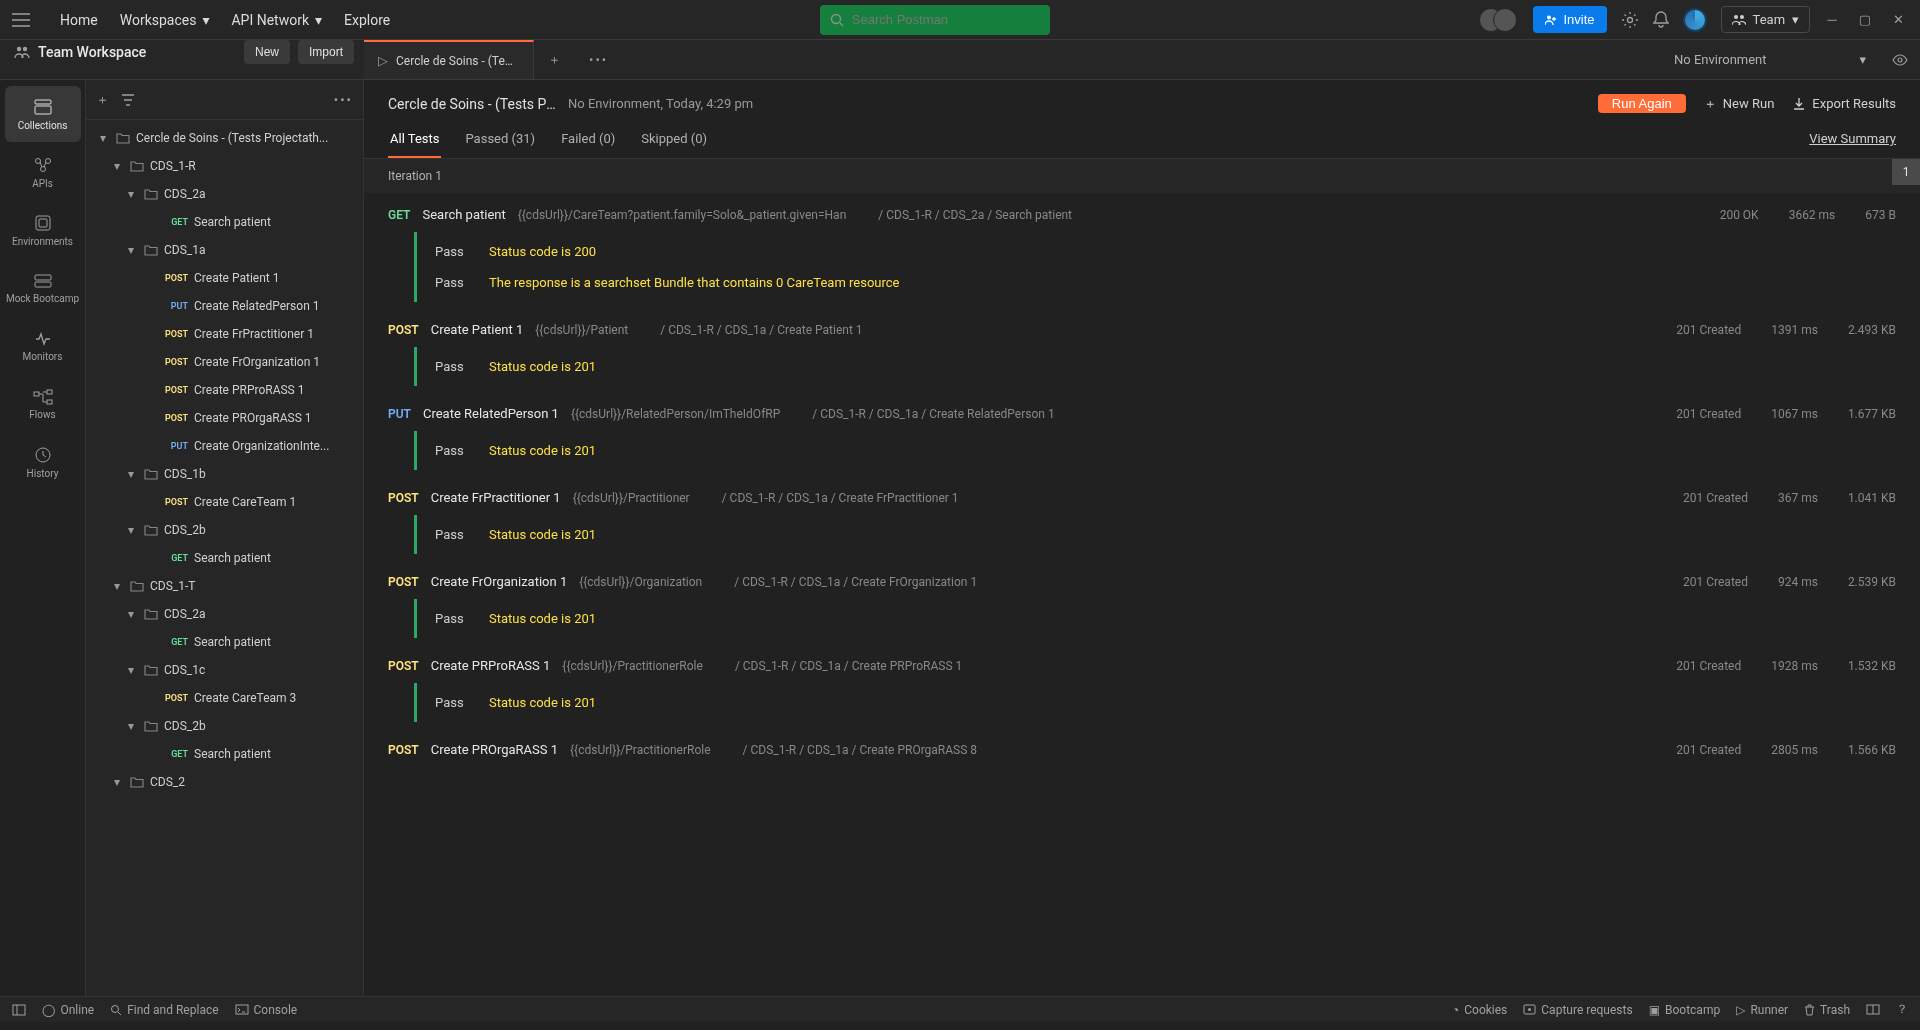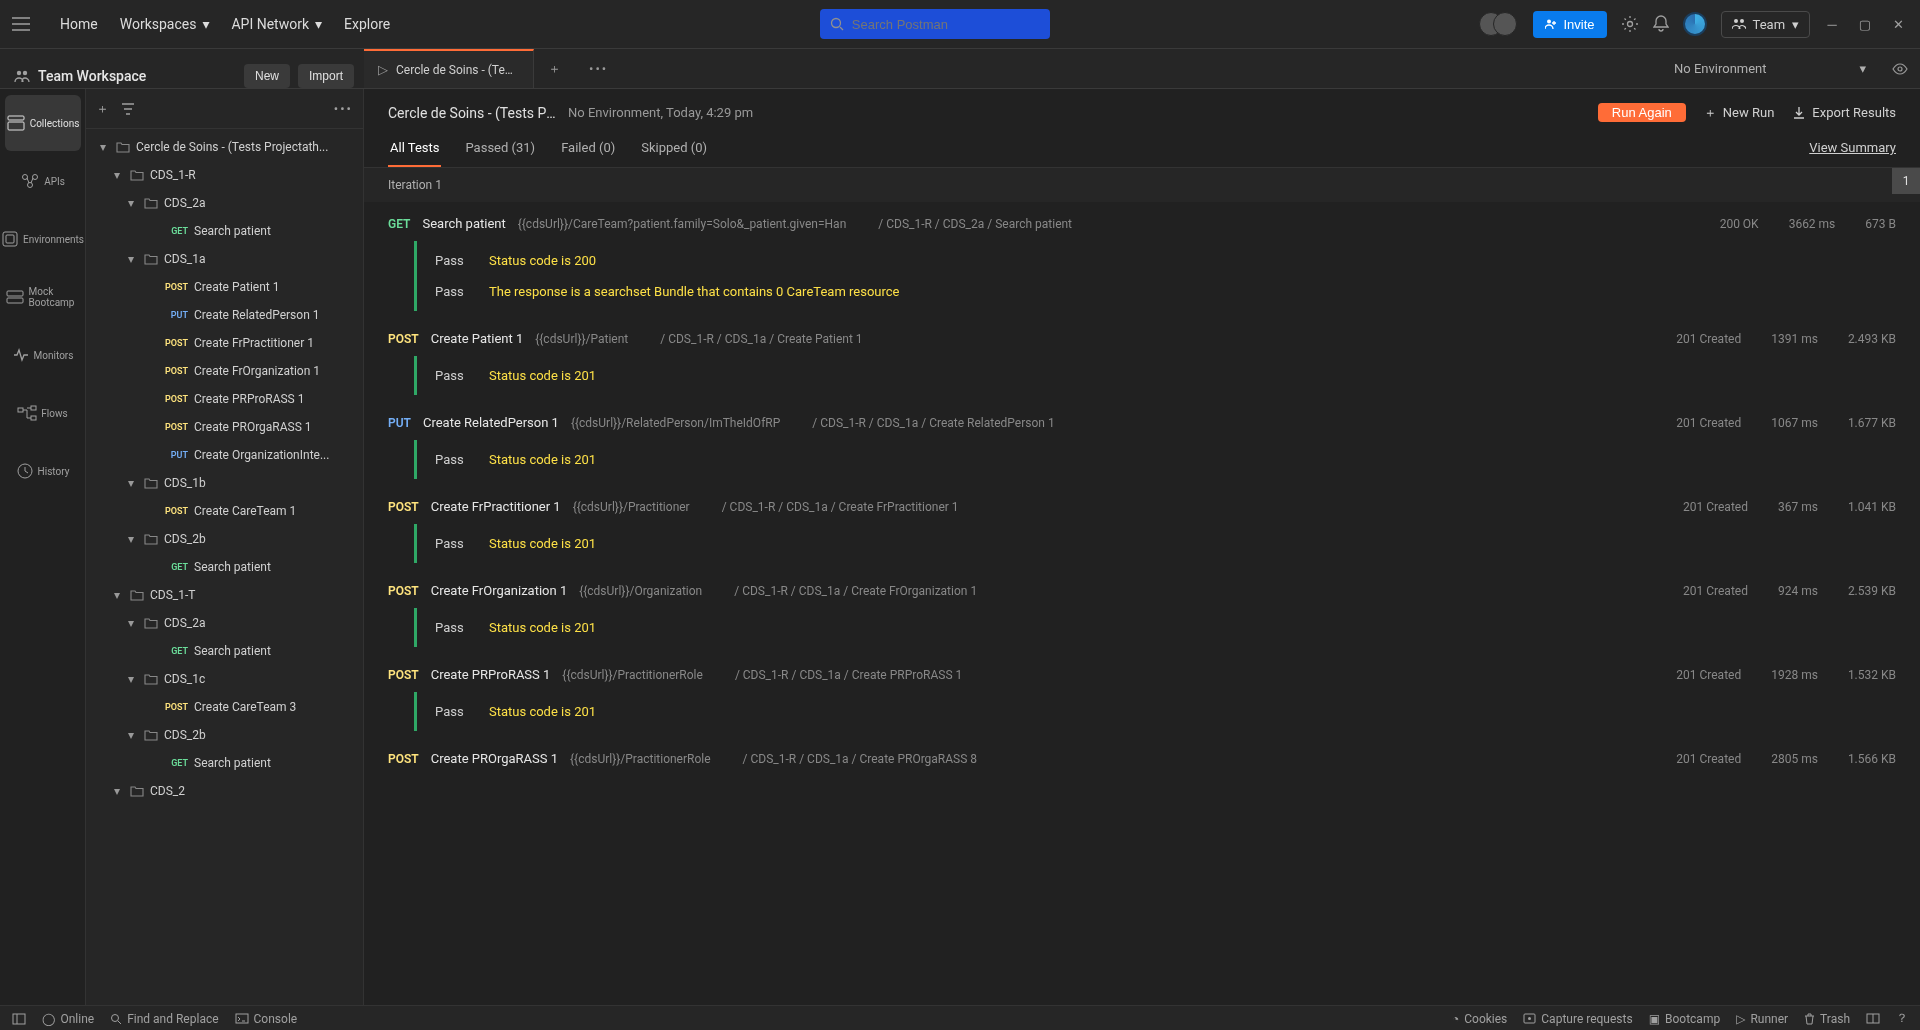--- a/index.html
+++ b/index.html
@@ -9,72 +9,72 @@
   color: #e6e6e6;
   font-size: 13px;
   overflow: hidden;
   width: 1920px;
   height: 1030px;
 }
 svg { display: block; }
 
 
 .top-header {
-  height: 49px;
+  height: 40px;
   display: flex;
   align-items: center;
   padding: 0 12px;
   border-bottom: 1px solid #3a3a3a;
   background: #262626;
 }
 .header-left { display: flex; align-items: center; gap: 20px; }
 .menu-icon { width: 18px; cursor: pointer; color: #a0a0a0; }
 .header-nav { display: flex; gap: 22px; margin-left: 10px; }
 .header-nav-item { color: #dcdcdc; font-size: 14px; cursor: pointer; display: flex; align-items: center; gap: 6px; }
 .header-center { flex: 1; display: flex; justify-content: center; }
 .search-bar {
-  width: 230px; height: 30px; background: #1d4ed8; border-radius: 4px;
+  width: 230px; height: 30px; background: #15803d; border-radius: 4px;
   display: flex; align-items: center; padding: 0 10px; gap: 8px; color: #909090;
 }
 .header-right { display: flex; align-items: center; gap: 14px; }
 .avatar-stack { width: 40px; height: 24px; position: relative; }
 .avatar-stack .av { width:24px; height:24px; border-radius:50%; position:absolute; background:#555; border:1px solid #262626; }
 .avatar-stack .av:nth-child(1){left:0;} .avatar-stack .av:nth-child(2){left:14px;}
 .invite-btn {
   background: #097bed; color: #fff; border: none; border-radius: 4px;
   padding: 6px 12px; font-size: 13px; display: flex; align-items: center; gap: 6px; cursor: pointer;
 }
 .icon-btn { color: #a0a0a0; cursor: pointer; }
 .team-dd {
   border: 1px solid #4a4a4a; border-radius: 4px; padding: 5px 10px;
   display: flex; align-items: center; gap: 7px; cursor: pointer; color: #d0d0d0;
 }
 .window-ctrl { color: #a0a0a0; cursor: pointer; padding: 4px; }
 
 
-.second-bar { height: 40px; display: flex; align-items: flex-end; background: #262626; border-bottom: 1px solid #3a3a3a; }
+.second-bar { height: 40px; display: flex; align-items: flex-start; background: #262626; border-bottom: 1px solid #3a3a3a; }
 .ws-name { display: flex; align-items: center; gap: 8px; width: 364px; padding-left: 14px; }
 .ws-buttons { display: flex; gap: 8px; margin-left: auto; margin-right: 10px; }
 .ws-btn { background: #3a3a3a; color: #e0e0e0; border: none; border-radius: 4px; padding: 5px 11px; font-size: 12px; cursor: pointer; }
 .tab-strip { flex: 1; display: flex; align-items: center; height: 100%; }
 .request-tab {
   height: 100%; display: flex; align-items: center; padding: 0 14px; gap: 8px;
   border-top: 2px solid #ff6c37; background: #2a2a2a; border-right: 1px solid #3a3a3a; max-width: 170px;
 }
 .request-tab span.label { white-space: nowrap; overflow: hidden; text-overflow: ellipsis; color: #d0d0d0; font-size: 12px; }
 .tab-plus, .tab-dots { padding: 0 14px; color: #999; cursor: pointer; }
 .env-dd { width: 220px; padding: 0 14px; color: #b0b0b0; font-size: 13px; display:flex; align-items:center; justify-content:space-between; cursor:pointer; }
 .env-peek { padding: 0 12px; color: #999; cursor: pointer; }
 
 
 .body { display: flex; height: calc(1030px - 48px - 40px - 26px); }
 
 
 .nav-rail { width: 86px; background: #212121; border-right: 1px solid #333; display:flex; flex-direction:column; align-items:center; padding-top:6px; gap:2px; }
-.rail-item { width:76px; height:56px; display:flex; flex-direction:row; align-items:center; justify-content:center; gap:4px; color:#a0a0a0; cursor:pointer; border-radius:6px; font-size:10px; }
+.rail-item { width:76px; height:56px; display:flex; flex-direction:column; align-items:center; justify-content:center; gap:4px; color:#a0a0a0; cursor:pointer; border-radius:6px; font-size:10px; }
 .rail-item.active { background:#383838; color:#e0e0e0; }
 
 
 .sidebar { width: 278px; background: #262626; border-right: 1px solid #333; display:flex; flex-direction:column; overflow:hidden; }
 .sidebar-top { height:40px; display:flex; align-items:center; justify-content:flex-end; gap:12px; padding:0 10px; color:#a0a0a0; border-bottom:1px solid #333;}
 .tree { flex:1; overflow-y:auto; padding:4px 0; }
 .tree-row { height:28px; display:flex; align-items:center; gap:6px; cursor:pointer; color:#d0d0d0; font-size:12px; white-space:nowrap; overflow:hidden; }
 .tree-row .chev { width:14px; flex-shrink:0; color:#999; display:flex; justify-content:center;}
 .tree-row .fold { color:#888; flex-shrink:0;}
 .method-tag { font-size:9px; font-weight:600; width:30px; text-align:right; flex-shrink:0;}

